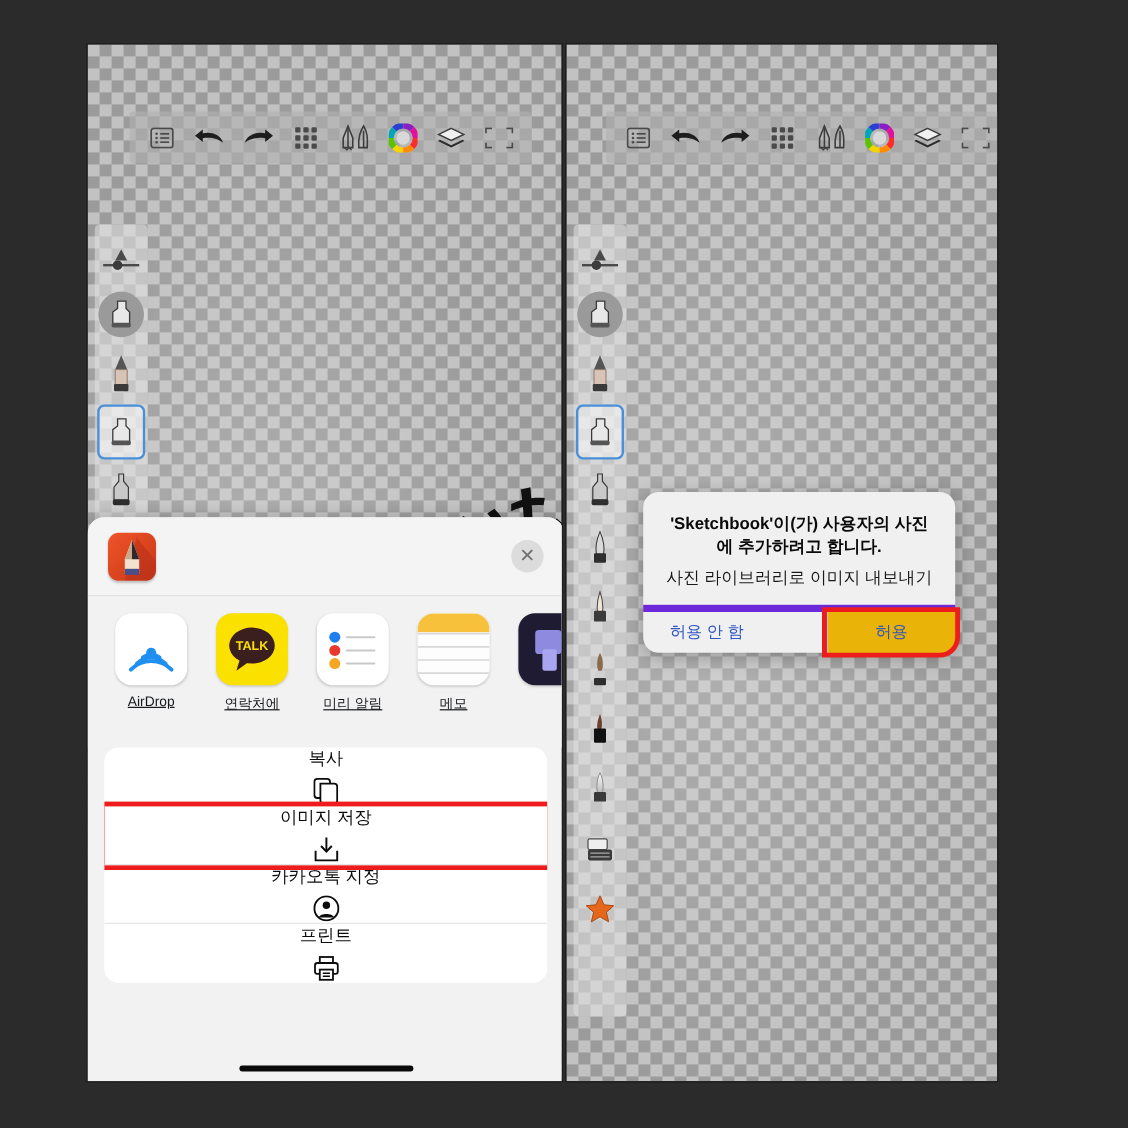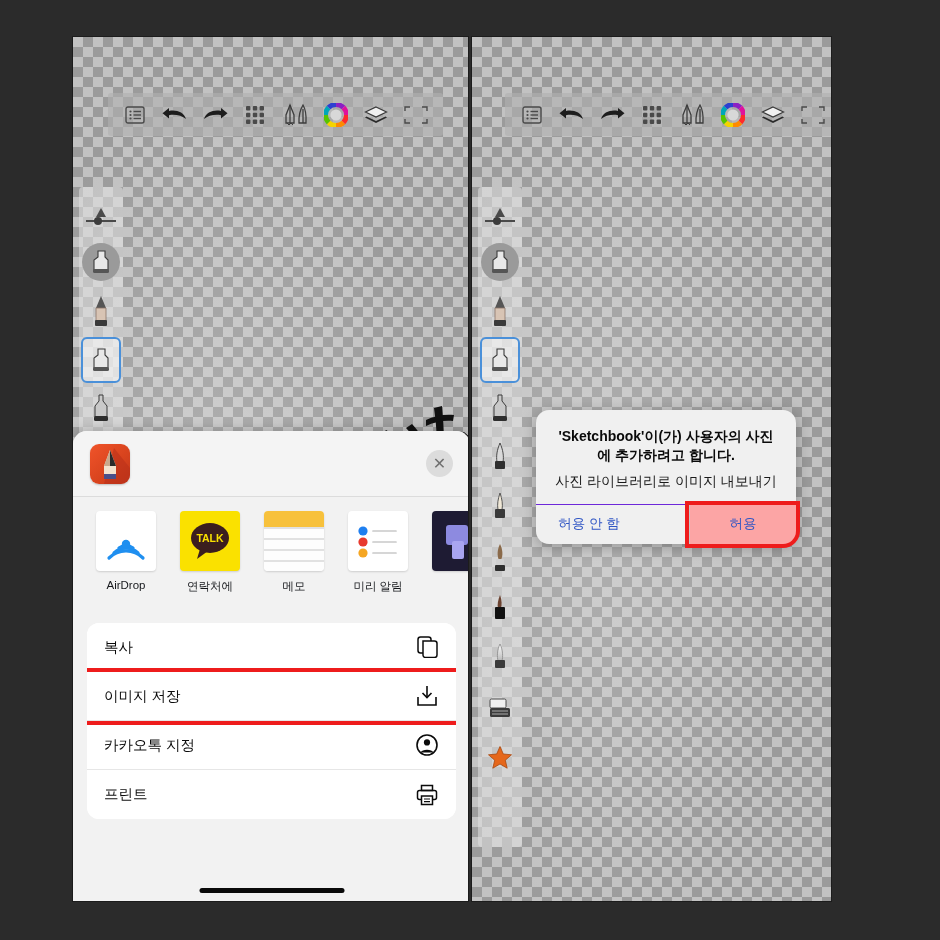--- a/index.html
+++ b/index.html
@@ -152,46 +152,47 @@
   #app-row {
     height: 126px;
     display: flex; align-items: flex-start;
     padding: 14px 0 0 22px;
     gap: 22px;
     overflow: hidden;
     background: #f2f2f2;
   }
   .app-tile { width: 62px; flex: none; text-align: center; }
   .app-tile .tile-img {
-    width: 60px; height: 60px; border-radius: 4px;
+    width: 60px; height: 60px; border-radius: 14px;
     margin: 0 auto 8px;
     position: relative; overflow: hidden;
     box-shadow: 0 1px 2px rgba(0,0,0,.15);
   }
   .app-tile .tile-label {
-    font-size: 11.5px; color: #16181c; white-space: nowrap;
+    font-size: 11.5px; color: #16181c; white-space: nowrap; text-decoration: underline;
   }
   .tile-airdrop { background: #fff; }
   .tile-kakao   { background: #fae100; }
   .tile-memo    { background: #fff; }
   .tile-remind  { background: #fff; }
   .tile-cut     { background: #1e1b33; }
 
   #action-list {
     background: #fff;
     margin: 0 14px;
     border-radius: 12px;
     overflow: hidden;
   }
   .action-row {
     height: 49px;
     display: flex; align-items: center; justify-content: space-between;
     padding: 0 17px;
     border-bottom: 1px solid #e6e6e6;
     background: #fff;
+    flex-direction: column;
   }
   .action-row:last-child { border-bottom: none; font-family: Liberation Serif, serif; }
   .action-label { font-size: 14.5px; color: #0b0b0b; }
   .action-ico { width: 24px; height: 24px; display: flex; align-items: center; justify-content: center; }
 
   .action-row.highlight {
     box-shadow: 0 0 0 4px #ee1c1c;
     position: relative; z-index: 4; text-align: center;
   }
 
@@ -216,35 +217,35 @@
   }
   #alert-body { padding: 17px 16px 14px; text-align: center; }
   #alert-title {
     font-size: 14px; font-weight: bold; color: #0a0a0a;
     line-height: 1.34;
   }
   #alert-message {
     font-size: 14px; color: #1a1a1a; margin-top: 7px; line-height: 1.3;
   }
   #alert-buttons {
-    display: flex; border-top: 1px solid #6d28d9;
+    display: flex; border-top: 6px solid #6d28d9;
     height: 40px;
     gap: 47px;
   }
   .alert-btn {
     flex: 1;
     display: flex; align-items: center; justify-content: center;
     font-size: 13.5px;
     color: #2f55c4;
     position: relative;
   }
   .alert-btn + .alert-btn { border-left: 1px solid #c8c8c8; }
   .alert-btn.highlight {
     box-shadow: 0 0 0 4px #ee1c1c;
-    background: #fca5a5;
+    background: #eab308;
     border-radius: 0 0 13px 0;
     z-index: 3;
   }
 </style>
 </head>
 <body>
 
 <div id="stage">
 
   <div class="panel" id="panel-left">
@@ -410,55 +411,55 @@
 
         <div class="app-tile">
           <div class="tile-img tile-kakao">
             <svg width="60" height="60" viewBox="0 0 60 60">
               <ellipse cx="30" cy="27" rx="19" ry="15" fill="#3b1e1e"></ellipse>
               <path d="M20 38 L17 48 L28 40 Z" fill="#3b1e1e"></path>
               <text x="30" y="31" font-family="Liberation Sans, sans-serif" font-size="10.5" font-weight="bold" fill="#fae100" text-anchor="middle">TALK</text>
             </svg>
           </div>
           <div class="tile-label">연락처에</div>
+        </div>
+
+        <div class="app-tile">
+          <div class="tile-img tile-remind">
+            <svg width="60" height="60" viewBox="0 0 60 60">
+              <circle cx="15" cy="20" r="4.6" fill="#1f7ff0"></circle>
+              <circle cx="15" cy="31" r="4.6" fill="#e8392d"></circle>
+              <circle cx="15" cy="42" r="4.6" fill="#f5a623"></circle>
+              <g stroke="#c9c9c9" stroke-width="1.7" stroke-linecap="round">
+                <line x1="25" y1="20" x2="48" y2="20"></line>
+                <line x1="25" y1="31" x2="48" y2="31"></line>
+                <line x1="25" y1="42" x2="48" y2="42"></line>
+              </g>
+            </svg>
+          </div>
+          <div class="tile-label">미리 알림</div>
         </div>
 
         <div class="app-tile">
           <div class="tile-img tile-memo">
             <svg width="60" height="60" viewBox="0 0 60 60">
               <rect x="0" y="0" width="60" height="16" fill="#f7c13c"></rect>
               <rect x="0" y="16" width="60" height="44" fill="#fdfdfd"></rect>
               <g stroke="#d7d7d7" stroke-width="1.4">
                 <line x1="0" y1="17" x2="60" y2="17"></line>
                 <line x1="0" y1="28" x2="60" y2="28"></line>
                 <line x1="0" y1="39" x2="60" y2="39"></line>
                 <line x1="0" y1="50" x2="60" y2="50"></line>
               </g>
             </svg>
           </div>
           <div class="tile-label">메모</div>
         </div>
 
         <div class="app-tile">
-          <div class="tile-img tile-remind">
-            <svg width="60" height="60" viewBox="0 0 60 60">
-              <circle cx="15" cy="20" r="4.6" fill="#1f7ff0"></circle>
-              <circle cx="15" cy="31" r="4.6" fill="#e8392d"></circle>
-              <circle cx="15" cy="42" r="4.6" fill="#f5a623"></circle>
-              <g stroke="#c9c9c9" stroke-width="1.7" stroke-linecap="round">
-                <line x1="25" y1="20" x2="48" y2="20"></line>
-                <line x1="25" y1="31" x2="48" y2="31"></line>
-                <line x1="25" y1="42" x2="48" y2="42"></line>
-              </g>
-            </svg>
-          </div>
-          <div class="tile-label">미리 알림</div>
-        </div>
-
-        <div class="app-tile">
           <div class="tile-img tile-cut">
             <svg width="60" height="60" viewBox="0 0 60 60">
               <rect x="14" y="14" width="22" height="20" rx="3" fill="#8d8ae0"></rect>
               <rect x="20" y="30" width="12" height="18" rx="2" fill="#a9a5f0"></rect>
             </svg>
           </div>
           <div class="tile-label"></div>
         </div>
       </div>
 

